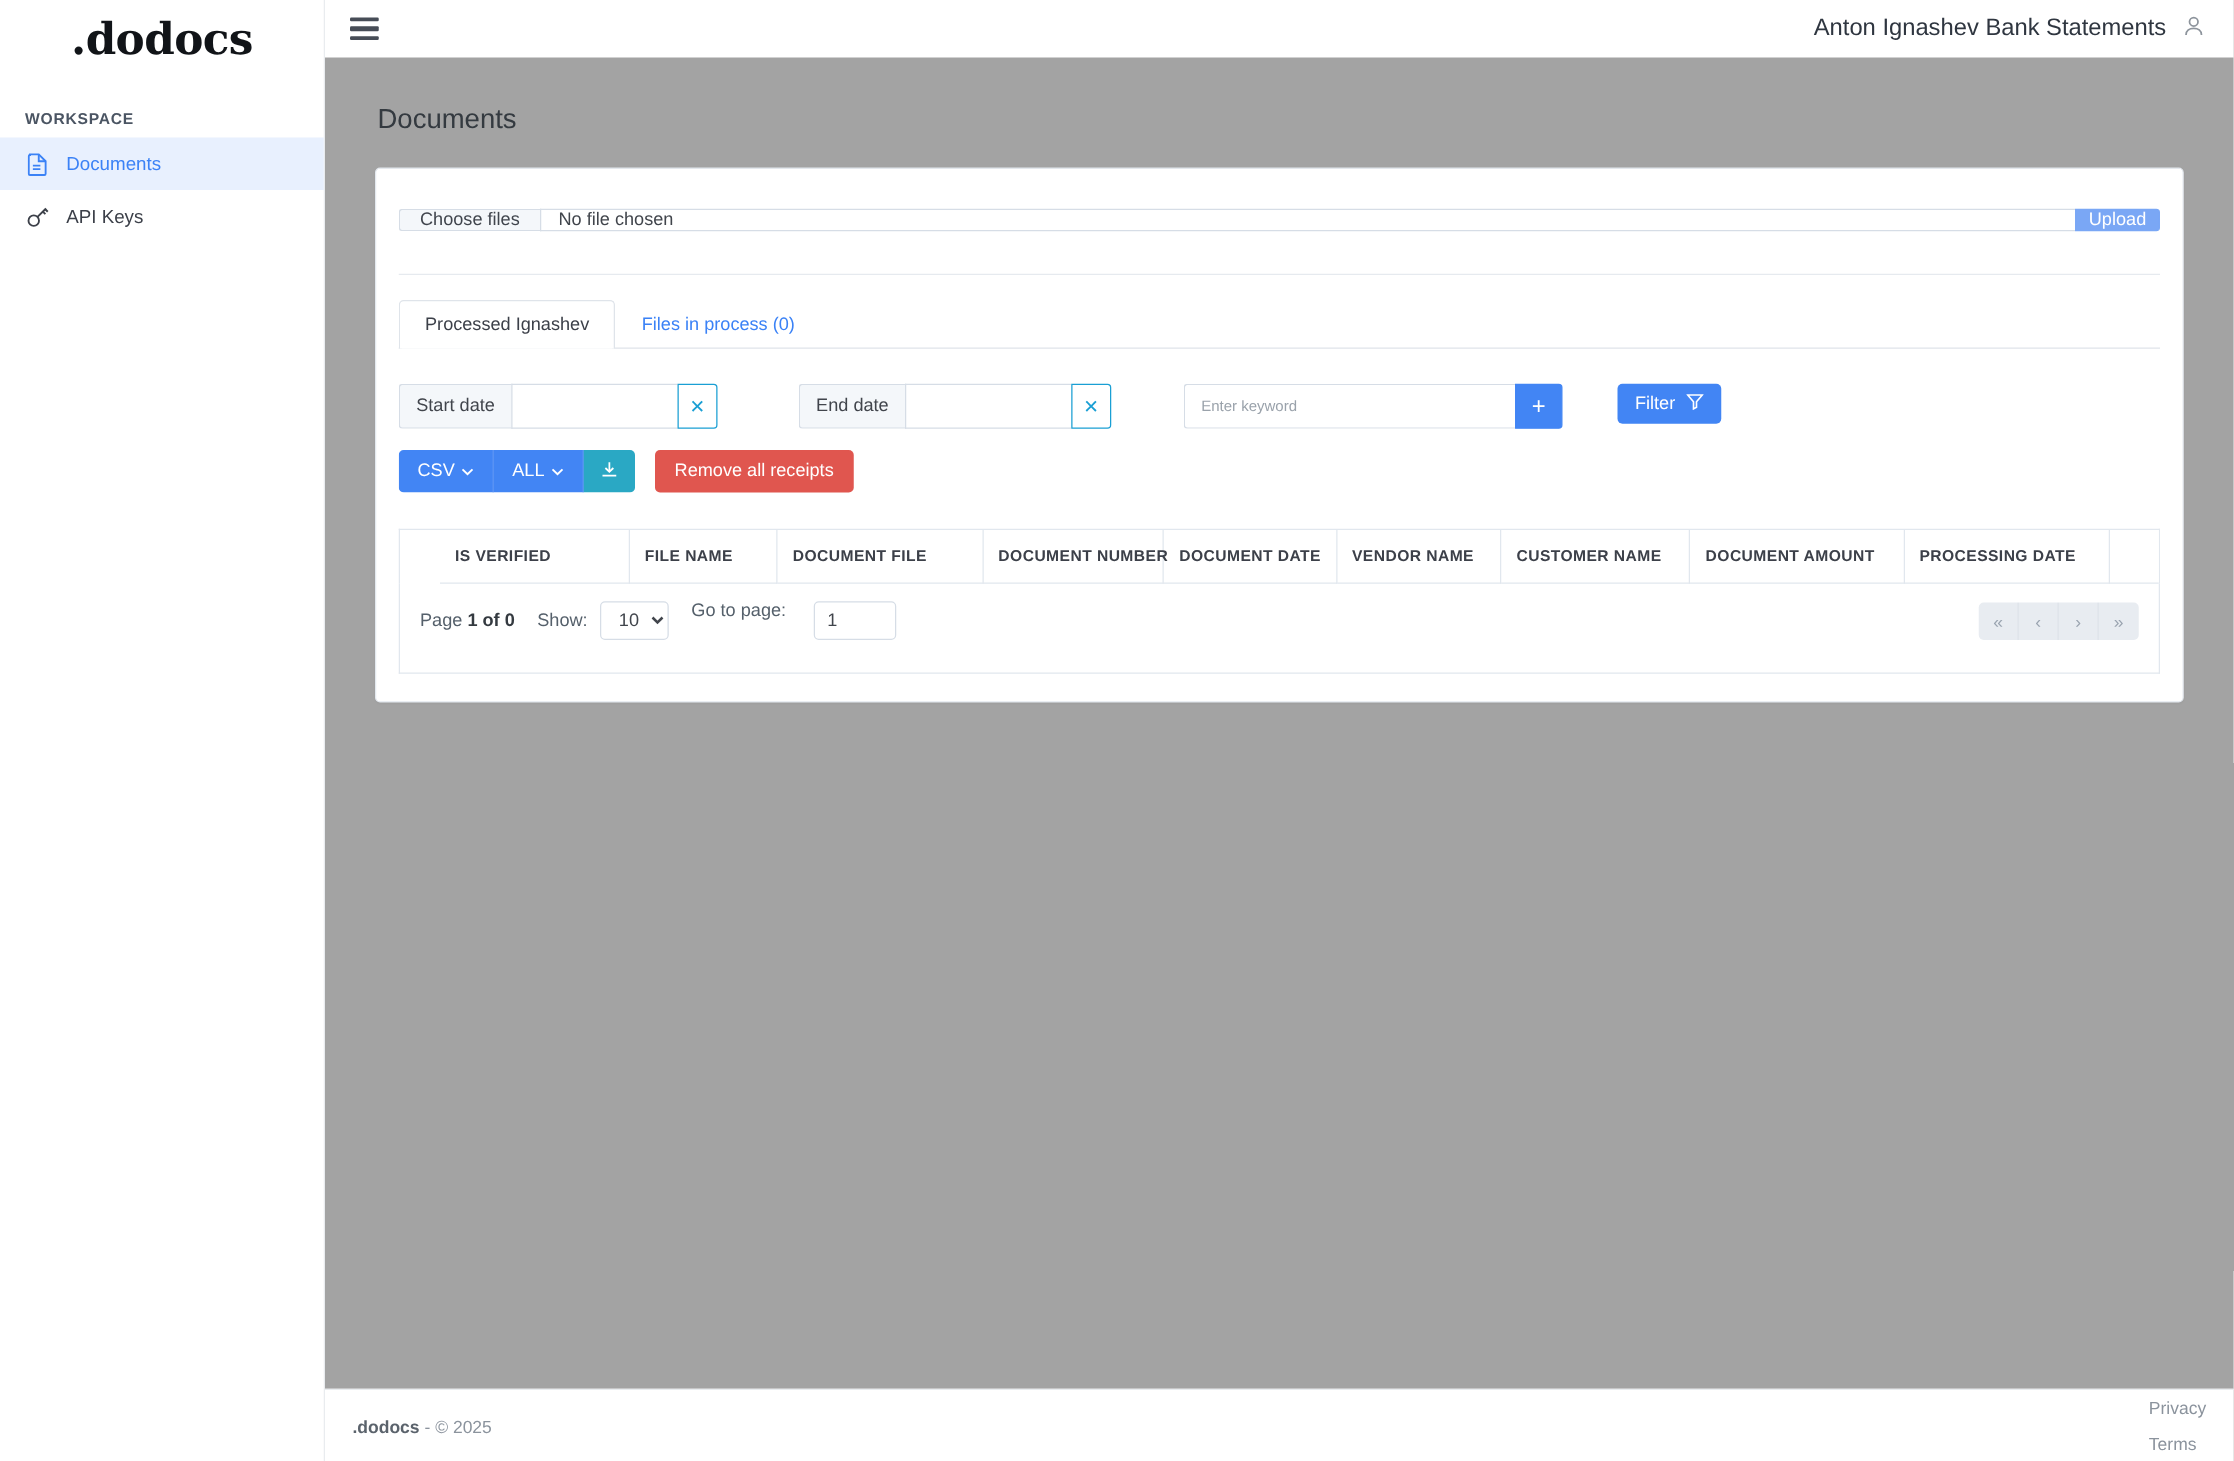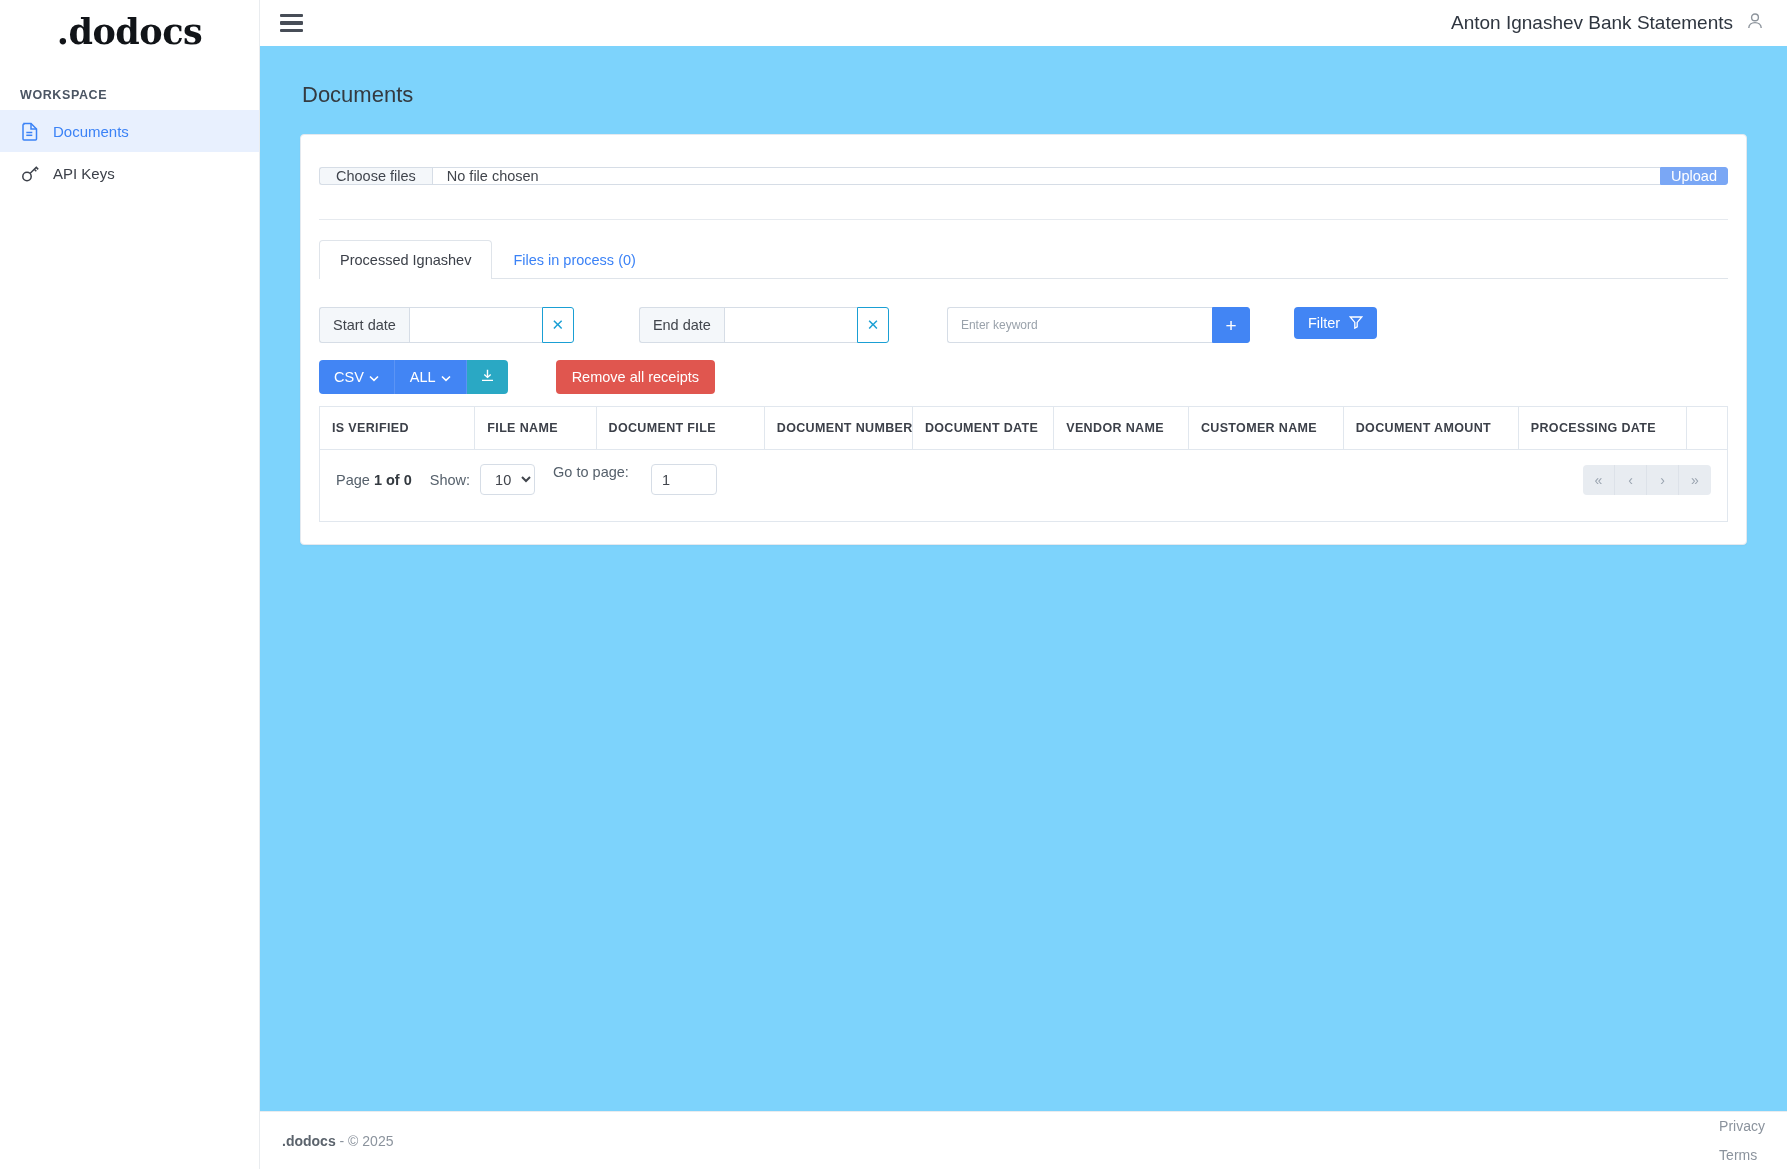--- a/index.html
+++ b/index.html
@@ -31,21 +31,21 @@
   .nav-item {
     display: flex; align-items: center; gap: 13px;
     height: 42px; padding: 0 20px; font-size: 15px; color: #3c4049;
     cursor: pointer;
   }
   .nav-item.active { background: #e8f0fe; color: #3b82f6; }
   .nav-item .ico { width: 20px; height: 20px; display: flex; align-items: center; justify-content: center; }
 
   
   .main {
-    flex: 1; height: 1169px; background: #7dd3fc;
+    flex: 1; height: 1169px; background: #a3a3a3;
     display: flex; flex-direction: column; position: relative;
   }
   .topbar {
     height: 46px; background: #ffffff; flex: 0 0 46px;
     display: flex; align-items: center; justify-content: space-between;
     padding: 0 22px 0 18px;
     position: relative; z-index: 4;
   }
   .hamburger { display: flex; flex-direction: column; gap: 4px; cursor: pointer; padding: 4px 2px; }
   .hamburger span { display: block; width: 23px; height: 3.5px; background: #474d57; border-radius: 1px; }
@@ -115,36 +115,36 @@
     background: #4285f4; color: #fff; border: 1px solid #4285f4;
     border-radius: 0 3px 3px 0; font-size: 19px; cursor: pointer; line-height: 1;
   }
   .filter-btn {
     margin-left: 44px; height: 32px; padding: 0 14px; background: #4285f4; color: #fff;
     border: none; border-radius: 4px; font-size: 14.5px; cursor: pointer;
     display: flex; align-items: center; gap: 9px; font-family: "Liberation Sans", sans-serif;
   }
 
   
-  .actions { display: flex; align-items: center; margin-top: 17px; gap: 32px; }
+  .actions { display: flex; align-items: center; margin-top: 17px; }
   .btn-group { display: flex; height: 34px; border-radius: 4px; overflow: hidden; }
   .bg-btn {
     display: flex; align-items: center; gap: 5px; padding: 0 15px;
     background: #4285f4; color: #fff; font-size: 14.5px; cursor: pointer;
     border-right: 1px solid #5b94f5;
   }
   .bg-btn.dl { background: #2aa8c4; border-right: none; padding: 0 13px; }
   .remove-btn {
     margin-left: 16px; height: 34px; padding: 0 16px; background: #e0564f; color: #fff;
     border: none; border-radius: 4px; font-size: 14.5px; cursor: pointer;
     font-family: "Liberation Sans", sans-serif;
   }
 
   
-  .table-wrap { margin-top: 12px; border: 1px solid #e1e7ee; border-bottom: none; }
+  .table-wrap { margin-top: 29px; border: 1px solid #e1e7ee; border-bottom: none; padding-left: 32px; }
   table { width: 100%; border-collapse: collapse; table-layout: fixed; }
   thead th {
     text-align: left; font-size: 12.5px; font-weight: bold; color: #3c4049;
     letter-spacing: 0.35px; padding: 14px 12px; border-right: 1px solid #e1e7ee;
     border-bottom: 1px solid #e1e7ee; background: #fff; white-space: nowrap;
   }
   thead th:last-child { border-right: none; }
 
   
   .pagination-bar {

